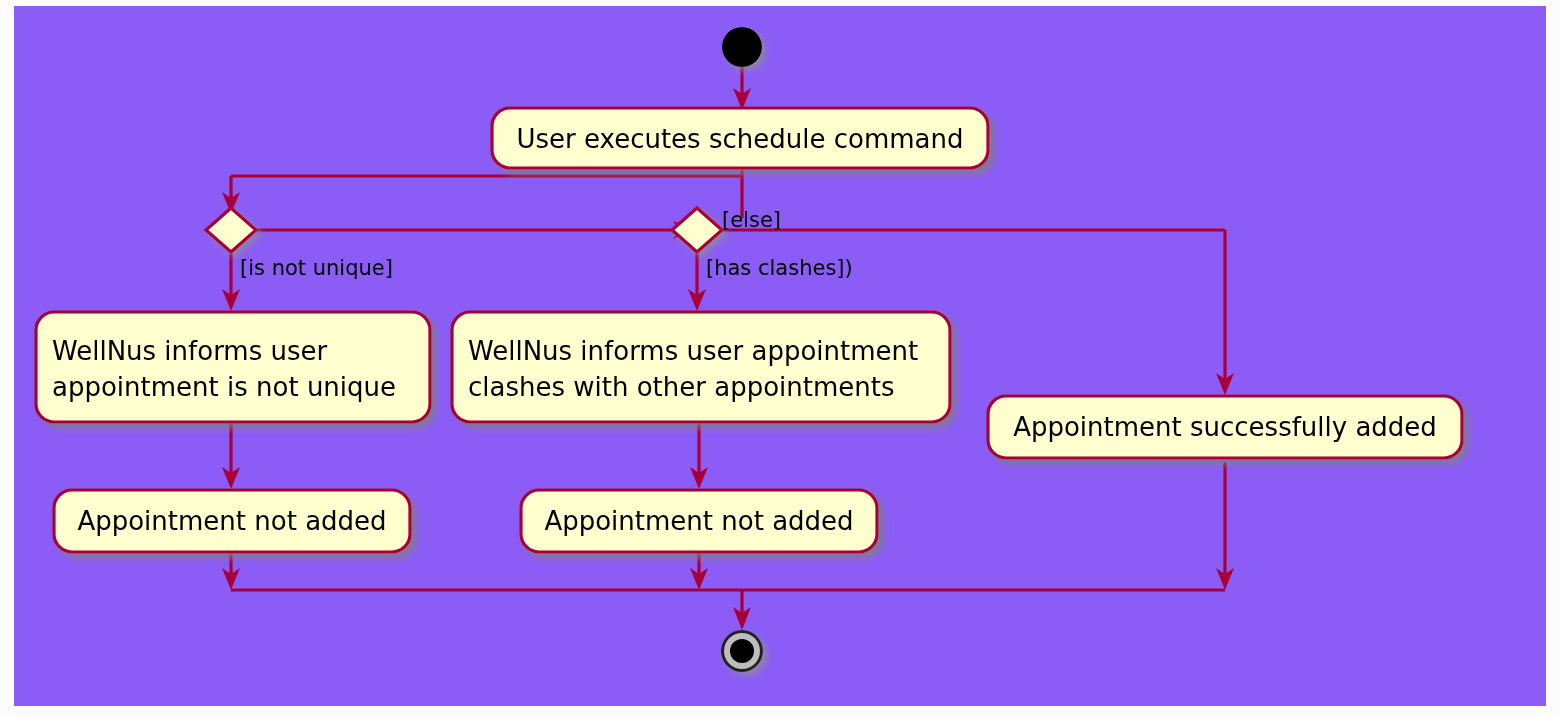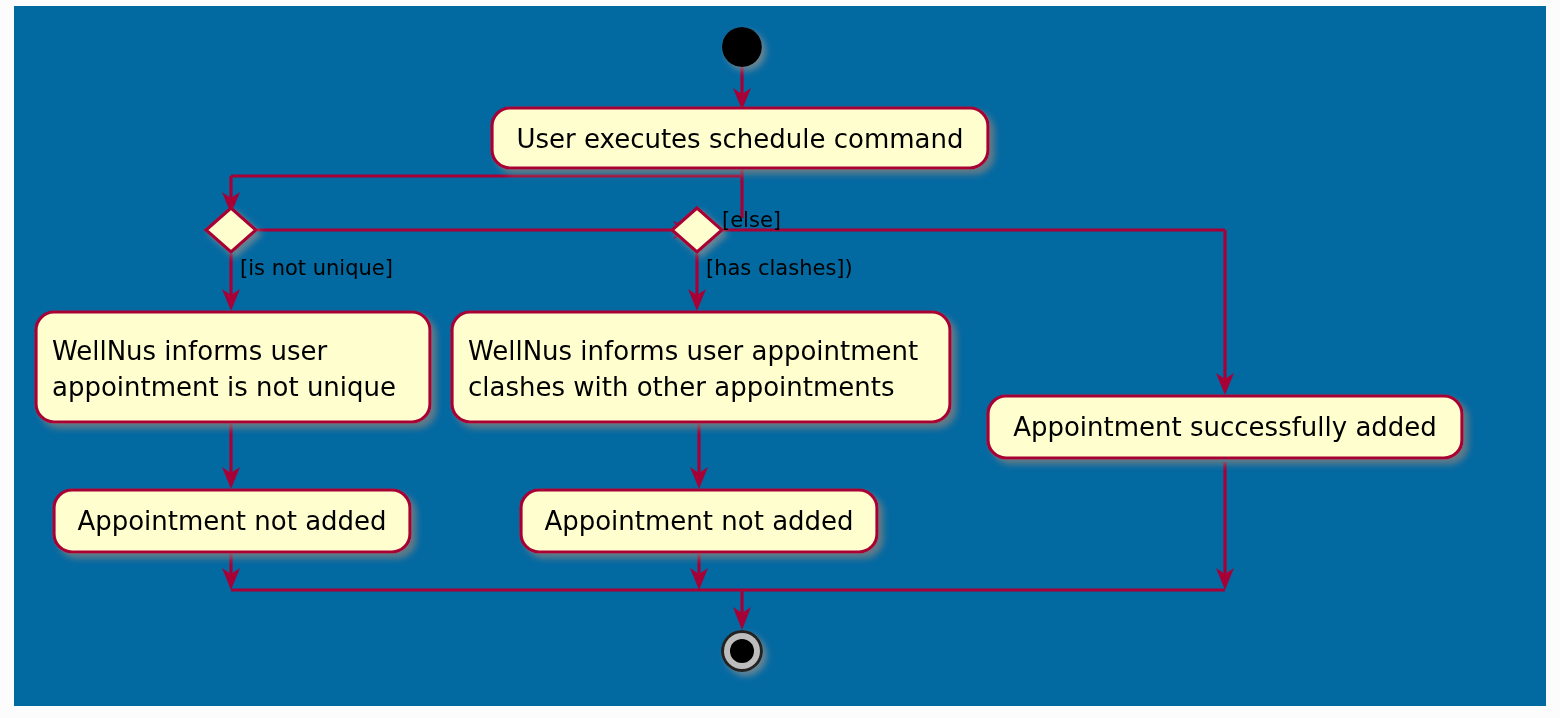--- a/index.html
+++ b/index.html
@@ -10,21 +10,21 @@
   body {
     width: 1560px;
     height: 718px;
     font-family: "DejaVu Sans", sans-serif;
     overflow: hidden;
   }
   #canvas {
     position: relative;
     width: 1560px;
     height: 718px;
-    background: #0369a1;
+    background: #8b5cf6;
   }
   .frame-edge {
     position: absolute;
     background: #fcfcfc;
   }
   #frame-left   { left: 0;   top: 0;    width: 14px;  height: 718px; }
   #frame-right  { right: 0;  top: 0;    width: 14px;  height: 718px; }
   #frame-bottom { left: 0;   bottom: 0; width: 1560px; height: 12px; }
   #frame-top    { left: 0;   top: 0;    width: 1560px; height: 6px; }
 

